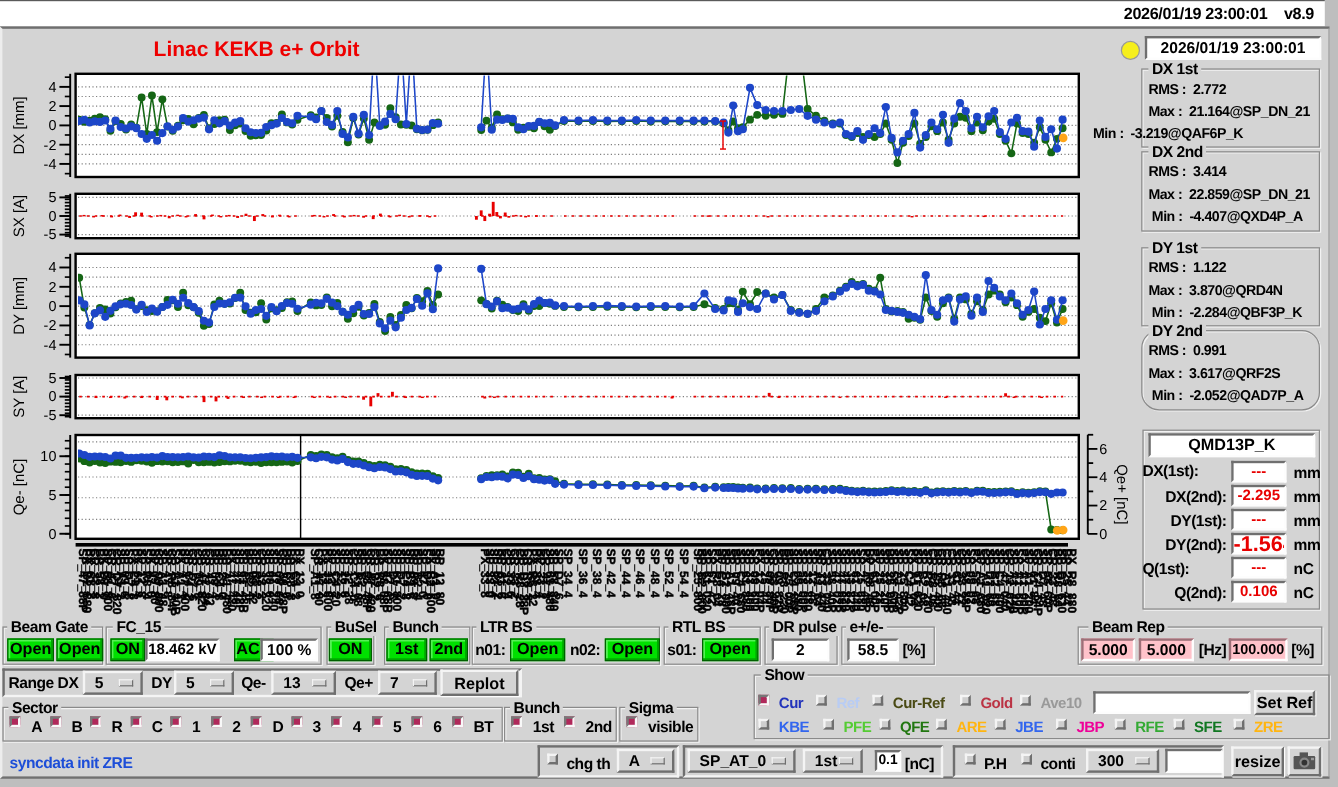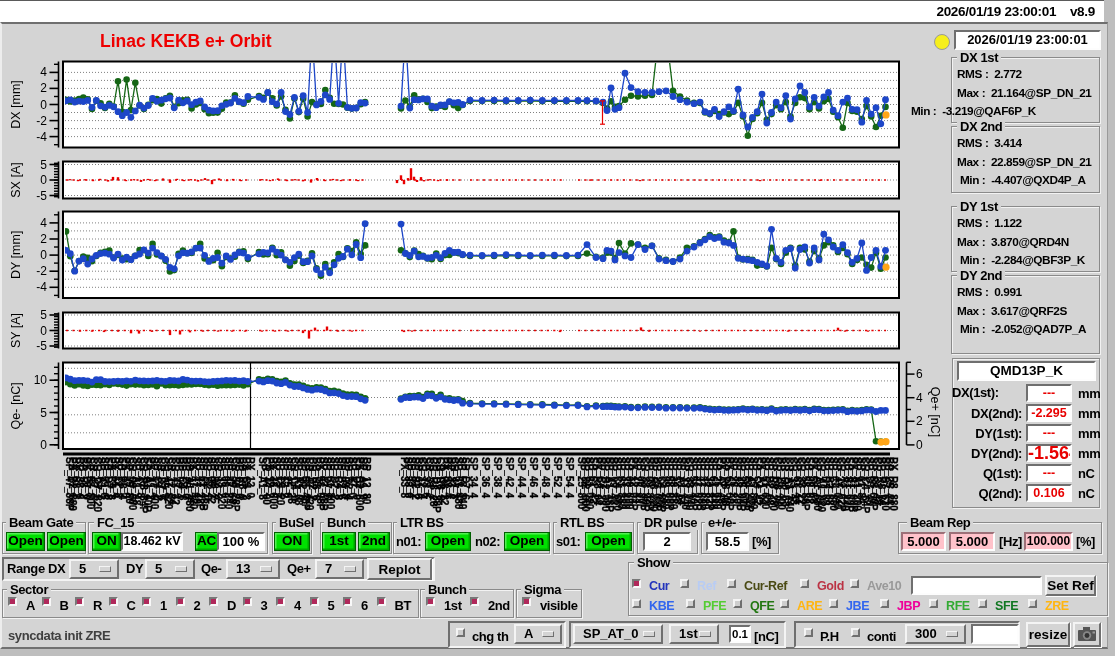--- a/index.html
+++ b/index.html
@@ -4,21 +4,21 @@
 * { margin:0; padding:0; box-sizing:border-box; }
 html,body { width:1115px; height:656px; overflow:hidden; background:#bebebe;
   font-family:"Liberation Sans", sans-serif; }
 #topbar { position:absolute; left:0; top:0; width:1104px; height:22px; background:#ffffff;
   border-top:1px solid #5a5a5a; font-weight:bold; font-size:13.5px; color:#000;
   text-align:right; line-height:21px; padding-right:9px; letter-spacing:-0.3px; }
 #panel { position:absolute; left:0; top:22px; width:1108px; height:627px; background:#d4d4d4;
   border-top:2px solid #6f6f6f; border-left:2px solid #ededed; border-bottom:2px solid #707070;
   border-right:1px solid #9a9a9a; }
 #charts { position:absolute; left:0; top:23px; }
-.title { position:absolute; left:100px; top:31px; color:#ee0000; font-weight:bold; font-size:17.5px; }
+.title { position:absolute; left:128px; top:31px; color:#ee0000; font-weight:bold; font-size:17.5px; }
 .grp { position:absolute; border:1px solid #8a8a8a; box-shadow:1px 1px 0 #f2f2f2, inset 1px 1px 0 #f2f2f2; }
 .glab { position:absolute; top:-8px; left:5px; background:#d4d4d4; padding:0 3px; font-weight:bold;
   font-size:13px; line-height:15px; white-space:nowrap; letter-spacing:-0.4px; }
 .lab { position:absolute; font-weight:bold; font-size:13px; white-space:nowrap; color:#000; letter-spacing:-0.4px; }
 .gbtn { position:absolute; background:#00e000; white-space:nowrap; overflow:hidden; border:1px solid #005f00;
   box-shadow:inset -1.5px -1.5px 0 #00a800, inset 1.5px 1.5px 0 #55f055;
   font-weight:bold; font-size:13.5px; text-align:center; color:#000; }
 .fld { position:absolute; background:#fff; white-space:nowrap; overflow:hidden; border:2px solid; border-color:#6f6f6f #fdfdfd #fdfdfd #6f6f6f;
   font-weight:bold; font-size:13.5px; text-align:center; color:#000; }
 .pfld { position:absolute; background:#ffc2ca; border:2px solid; border-color:#9d7078 #fdfdfd #fdfdfd #9d7078;
@@ -1451,41 +1451,41 @@
   </div>
 <div class="lab" style="left:957px;top:136px;font-size:11.8px;color:#000;">RMS :&nbsp; 3.414</div>
 <div class="lab" style="left:957px;top:154.6px;font-size:11.8px;color:#000;">Max :&nbsp; 22.859@SP_DN_21</div>
 <div class="lab" style="left:957px;top:173.2px;font-size:11.8px;color:#000;">&nbsp;Min :&nbsp; -4.407@QXD4P_A</div>
 <div class="grp" style="left:951px;top:206px;width:149px;height:66px;">
     <div class="glab" style="left:5px;">DY 1st</div>
   </div>
 <div class="lab" style="left:957px;top:216px;font-size:11.8px;color:#000;">RMS :&nbsp; 1.122</div>
 <div class="lab" style="left:957px;top:234.6px;font-size:11.8px;color:#000;">Max :&nbsp; 3.870@QRD4N</div>
 <div class="lab" style="left:957px;top:253.2px;font-size:11.8px;color:#000;">&nbsp;Min :&nbsp; -2.284@QBF3P_K</div>
-<div class="grp" style="left:951px;top:275px;width:149px;height:79px;">
+<div class="grp" style="left:951px;top:275px;width:149px;height:67px;border-radius:15px;">
     <div class="glab" style="left:5px;">DY 2nd</div>
   </div>
 <div class="lab" style="left:957px;top:285px;font-size:11.8px;color:#000;">RMS :&nbsp; 0.991</div>
 <div class="lab" style="left:957px;top:303.6px;font-size:11.8px;color:#000;">Max :&nbsp; 3.617@QRF2S</div>
 <div class="lab" style="left:957px;top:322.20000000000005px;font-size:11.8px;color:#000;">&nbsp;Min :&nbsp; -2.052@QAD7P_A</div>
 <div class="grp" style="left:952px;top:358px;width:148px;height:150px;"></div>
 <div class="fld" style="left:957px;top:361px;width:139px;height:20px;line-height:16px;font-size:13.5px;color:#000;">QMD13P_K</div>
 <div class="lab" style="left:952px;top:385px;width:70px;font-size:13px;color:#000;">DX(1st):</div>
 <div class="fld" style="left:1026px;top:384px;width:46px;height:18px;line-height:14px;font-size:12.5px;color:#e80000;">---</div>
 <div class="lab" style="left:1078px;top:386px;font-size:13px;color:#000;">mm</div>
 <div class="lab" style="left:952px;top:405.9px;width:70px;text-align:right;font-size:13px;color:#000;">DX(2nd):</div>
 <div class="fld" style="left:1026px;top:403.9px;width:46px;height:18px;line-height:14px;font-size:12.5px;color:#e80000;">-2.295</div>
 <div class="lab" style="left:1078px;top:405.9px;font-size:13px;color:#000;">mm</div>
 <div class="lab" style="left:952px;top:425.79999999999995px;width:70px;text-align:right;font-size:13px;color:#000;">DY(1st):</div>
 <div class="fld" style="left:1026px;top:423.79999999999995px;width:46px;height:18px;line-height:14px;font-size:12.5px;color:#e80000;">---</div>
 <div class="lab" style="left:1078px;top:425.79999999999995px;font-size:13px;color:#000;">mm</div>
 <div class="lab" style="left:952px;top:445.69999999999993px;width:70px;text-align:right;font-size:13px;color:#000;">DY(2nd):</div>
 <div class="fld" style="left:1026px;top:443.69999999999993px;width:46px;height:18px;line-height:14px;font-size:18px;color:#e80000;">-1.564</div>
 <div class="lab" style="left:1078px;top:445.69999999999993px;font-size:13px;color:#000;">mm</div>
-<div class="lab" style="left:952px;top:465.5999999999999px;width:70px;text-align:right;font-size:13px;color:#000;">Q(1st):</div>
+<div class="lab" style="left:952px;top:465.5999999999999px;width:70px;text-align:left;font-size:13px;color:#000;">Q(1st):</div>
 <div class="fld" style="left:1026px;top:463.5999999999999px;width:46px;height:18px;line-height:14px;font-size:12.5px;color:#e80000;">---</div>
 <div class="lab" style="left:1078px;top:465.5999999999999px;font-size:13px;color:#000;">nC</div>
 <div class="lab" style="left:952px;top:485.4999999999999px;width:70px;text-align:right;font-size:13px;color:#000;">Q(2nd):</div>
 <div class="fld" style="left:1026px;top:483.4999999999999px;width:46px;height:18px;line-height:14px;font-size:12.5px;color:#e80000;">0.106</div>
 <div class="lab" style="left:1078px;top:485.4999999999999px;font-size:13px;color:#000;">nC</div>
 <div class="grp" style="left:2px;top:522px;width:84px;height:32px;">
     <div class="glab" style="left:3px;">Beam Gate</div>
   </div>
 <div class="gbtn" style="left:6px;top:532px;width:39px;height:19px;line-height:16px;font-size:13.5px;">Open</div>
 <div class="gbtn" style="left:47px;top:532px;width:39px;height:19px;line-height:16px;font-size:13.5px;">Open</div>
@@ -1622,21 +1622,21 @@
 <div class="cbu" style="left:829px;top:599px;"></div>
 <div class="lab" style="left:846px;top:599px;font-size:12.5px;color:#3366ee;">JBE</div>
 <div class="cbu" style="left:880px;top:599px;"></div>
 <div class="lab" style="left:897px;top:599px;font-size:12.5px;color:#ee0099;">JBP</div>
 <div class="cbu" style="left:929px;top:599px;"></div>
 <div class="lab" style="left:946px;top:599px;font-size:12.5px;color:#33aa33;">RFE</div>
 <div class="cbu" style="left:978px;top:599px;"></div>
 <div class="lab" style="left:995px;top:599px;font-size:12.5px;color:#117722;">SFE</div>
 <div class="cbu" style="left:1028px;top:599px;"></div>
 <div class="lab" style="left:1045px;top:599px;font-size:12.5px;color:#ffb511;">ZRE</div>
-<div class="lab" style="left:8px;top:628px;font-size:13px;color:#404040;">syncdata init ZRE</div>
+<div class="lab" style="left:8px;top:628px;font-size:13px;color:#1d4ed8;">syncdata init ZRE</div>
 <div class="sunk" style="left:448px;top:621px;width:118px;height:27px;"></div>
 <div class="cbu" style="left:456px;top:628px;"></div>
 <div class="lab" style="left:472px;top:629px;font-size:13px;color:#000;">chg th</div>
 <div class="dd" style="left:514px;top:624px;width:48px;height:20px;">
     <span class="tx" style="line-height:16px;font-size:13px;">A</span>
     <span class="bar"></span>
   </div>
 <div class="sunk" style="left:569px;top:621px;width:217px;height:27px;"></div>
 <div class="dd" style="left:573px;top:624px;width:90px;height:20px;">
     <span class="tx" style="line-height:16px;font-size:13px;">SP_AT_0</span>

